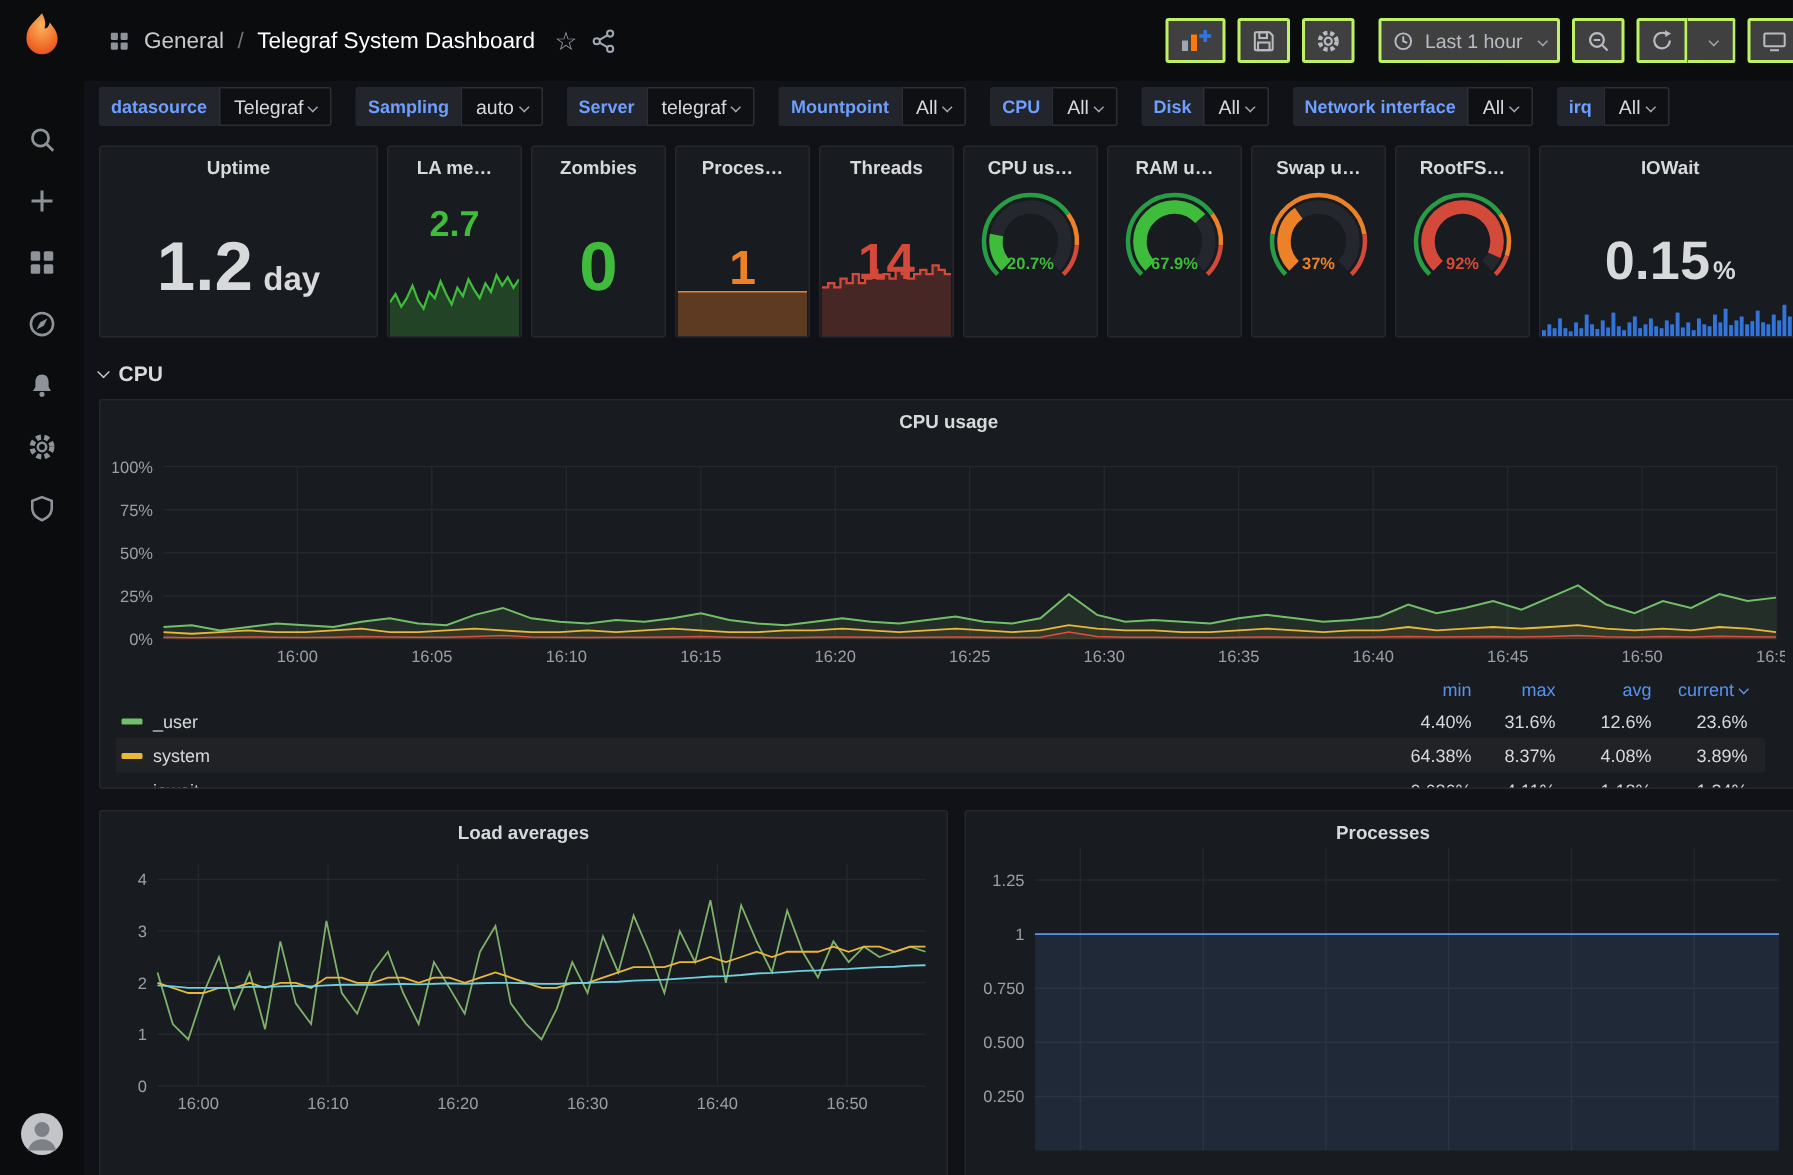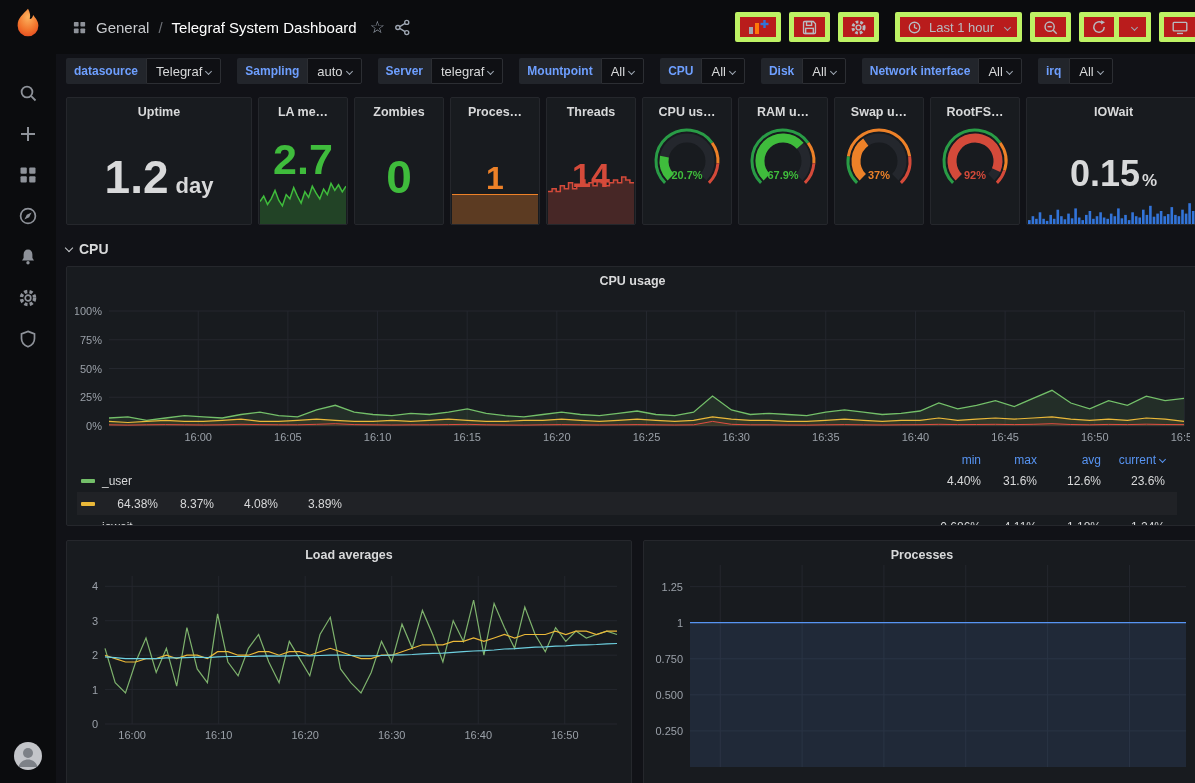--- a/index.html
+++ b/index.html
@@ -15,21 +15,21 @@
 .side-bottom{margin-top:auto;margin-bottom:12px;cursor:pointer}
 
 .topnav{position:fixed;left:56px;right:0;top:0;height:54px;background:#0b0c0e;
   display:flex;align-items:center;padding:0 10px 0 16px;z-index:10}
 .crumb{display:flex;align-items:center;gap:9px}
 .crumb .folder{color:#c7c9cc;font-size:15px;cursor:pointer}
 .crumb .sep{color:#6e7177;font-size:15px}
 .crumb .title{color:#ffffff;font-size:15px;font-weight:500;cursor:pointer}
 .crumb .star{color:#9fa7b3;font-size:17px;cursor:pointer;margin-left:4px}
 .nav-right{margin-left:auto;display:flex;align-items:center;gap:8px}
-.nav-btn{height:30px;min-width:32px;padding:0 7px;background:#b91c1c;border:5px solid #bef264;
+.nav-btn{height:30px;min-width:32px;padding:0 7px;background:#404040;border:2px solid #bef264;
   border-radius:2px;display:flex;align-items:center;justify-content:center;gap:7px;
   color:#b8bcc2;font-size:13px;cursor:pointer;white-space:nowrap}
 .btn-group{display:flex}
 .btn-group .nav-btn:first-child{border-radius:2px 0 0 2px}
 .btn-group .nav-btn:last-child{border-radius:0 2px 2px 0;border-left:none;padding:0 6px}
 .time-btn{margin-left:8px}
 .tv-cut{margin-right:-16px}
 
 .caret{display:inline-block;width:5px;height:5px;border-right:1.5px solid #9fa7b3;
   border-bottom:1.5px solid #9fa7b3;transform:rotate(45deg);margin-left:4px;vertical-align:2px}
@@ -53,21 +53,21 @@
 
 .stats-row{display:flex;gap:6px;height:128px;margin-bottom:13px}
 .stat-panel{position:relative;background:#181b1f;border:1px solid #25272c;border-radius:2px;flex-shrink:0;overflow:hidden}
 .stat-val{position:absolute;left:0;right:0;text-align:center;font-weight:700;line-height:1}
 .unit-day{font-size:22px;font-weight:700;margin-left:7px}
 .unit-pct{font-size:17px;font-weight:700;margin-left:2px}
 .p-uptime{width:186px}.p-la,.p-zombies,.p-procs,.p-threads,.p-gcpu,.p-gram,.p-gswap,.p-grootfs{width:90px}
 .p-iowait{width:175px}
 .p-uptime .stat-val{top:56px;font-size:46px}
 .p-zombies .stat-val{top:56px;font-size:46px}
-.p-la .stat-val{top:40px;font-size:43px}
+.p-la .stat-val{top:40px;font-size:24px}
 .p-procs .stat-val{top:64px;font-size:32px}
 .p-threads .stat-val{top:60px;font-size:34px;z-index:2}
 .p-iowait .stat-val{top:58px;font-size:36px}
 .spark{position:absolute;left:1px;right:1px;bottom:0}
 .p-la .spark{height:56px}
 .p-threads .spark{height:50px}
 .p-iowait .spark{height:26px}
 .bar-fill{position:absolute;left:1px;right:1px;bottom:0;height:30px;
   background:rgba(237,129,40,.32);border-top:1px solid #ed8128}
 .gauge-box{position:absolute;left:0;right:0;top:26px;display:flex;justify-content:center}
@@ -513,20 +513,21 @@
           <div class="legend-row">
             <span class="swatch" style="background: rgb(115, 191, 105);"></span>
             <span class="lname">_user</span>
             <span class="lv">4.40%</span>
             <span class="lv">31.6%</span>
             <span class="lv avg">12.6%</span>
             <span class="lv cur">23.6%</span>
           </div>
           <div class="legend-row hl">
             <span class="swatch" style="background: rgb(234, 184, 57);"></span>
+            <span class="lname">system</span>
             <span class="lv">64.38%</span>
             <span class="lv">8.37%</span>
             <span class="lv avg">4.08%</span>
             <span class="lv cur">3.89%</span>
           </div>
           <div class="legend-row">
             <span class="swatch" style="background: rgb(226, 77, 66);"></span>
             <span class="lname">iowait</span>
             <span class="lv">0.686%</span>
             <span class="lv">4.11%</span>

